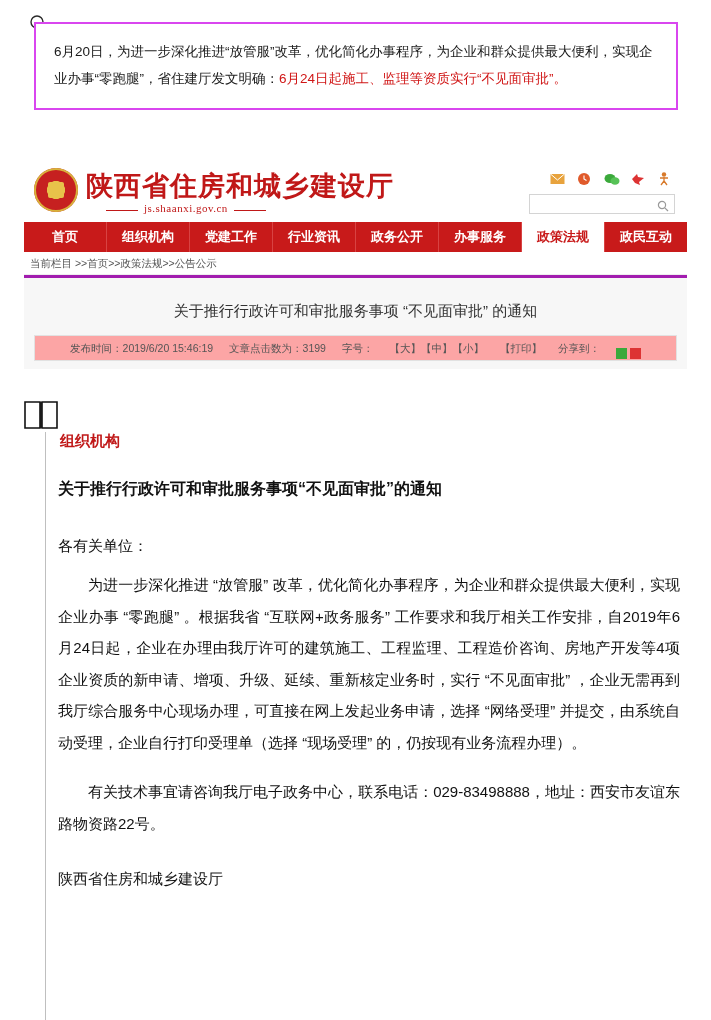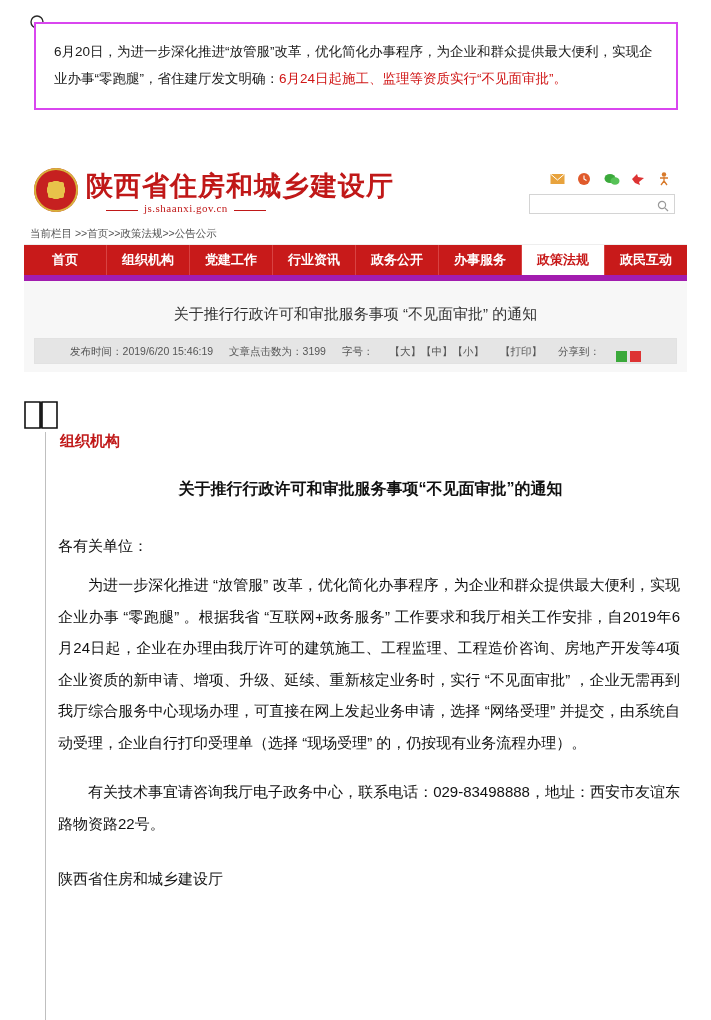--- a/index.html
+++ b/index.html
@@ -171,31 +171,31 @@
     font-size: 10.5px;
     color: #555;
     padding-left: 6px;
     border-bottom: 1px solid #eee;
     background: #fff;
   }
 
   #article-area {
     background: #f7f7f7;
     padding: 18px 10px 8px 10px;
-    border-top: 6px solid #a21caf;
+    border-top: 3px solid #a21caf;
   }
   #article-title {
     text-align: center;
     font-size: 15px;
     color: #333;
     font-family: "Liberation Sans", sans-serif;
     padding: 6px 0 14px 0;
   }
   #article-meta {
-    background: #e5e5e5;
+    background: #fca5a5;
     border: 1px solid #e2e2e2;
     height: 24px;
     line-height: 24px;
     font-size: 10.5px;
     color: #555;
     display: flex;
     align-items: center;
     justify-content: center;
     gap: 16px;
   }
@@ -238,21 +238,20 @@
     position: absolute;
     left: 58px;
     top: 472px;
     width: 625px;
     font-size: 15px;
     line-height: 2.1;
     color: #111;
     font-family: "Liberation Sans", sans-serif;
   }
   #doc-title {
-    text-align: center;
     font-weight: bold;
     font-size: 16px;
     margin-bottom: 24px;
   }
   #doc-body p {
     margin: 0 3px 8px 0;
     text-align: justify;
   }
   .indent { text-indent: 2em; }
   .sig {
@@ -318,33 +317,33 @@
 
     <div id="search-box">
       <span class="mag">
         <svg width="12" height="12" viewBox="0 0 12 12">
             <circle cx="5" cy="5" r="3.6" fill="none" stroke="#999" stroke-width="1.2"></circle>
             <line x1="7.8" y1="7.8" x2="11" y2="11" stroke="#999" stroke-width="1.2"></line>
           </svg>
       </span>
     </div>
   </div>
-
-  <div id="breadcrumb">当前栏目 &gt;&gt;首页&gt;&gt;政策法规&gt;&gt;公告公示</div>
 
   <div id="nav-bar">
     <div class="nav-item">首页</div>
     <div class="nav-item">组织机构</div>
     <div class="nav-item">党建工作</div>
     <div class="nav-item">行业资讯</div>
     <div class="nav-item">政务公开</div>
     <div class="nav-item">办事服务</div>
     <div class="nav-item active">政策法规</div>
     <div class="nav-item">政民互动</div>
   </div>
+
+  <div id="breadcrumb">当前栏目 &gt;&gt;首页&gt;&gt;政策法规&gt;&gt;公告公示</div>
 
   <div id="article-area">
     <div id="article-title">关于推行行政许可和审批服务事项 “不见面审批” 的通知</div>
     <div id="article-meta">
       <span>发布时间：2019/6/20 15:46:19</span>
       <span>文章点击数为：3199</span>
       <span>字号：</span>
       <span>【大】【中】【小】</span>
       <span>【打印】</span>
       <span>分享到：</span>

